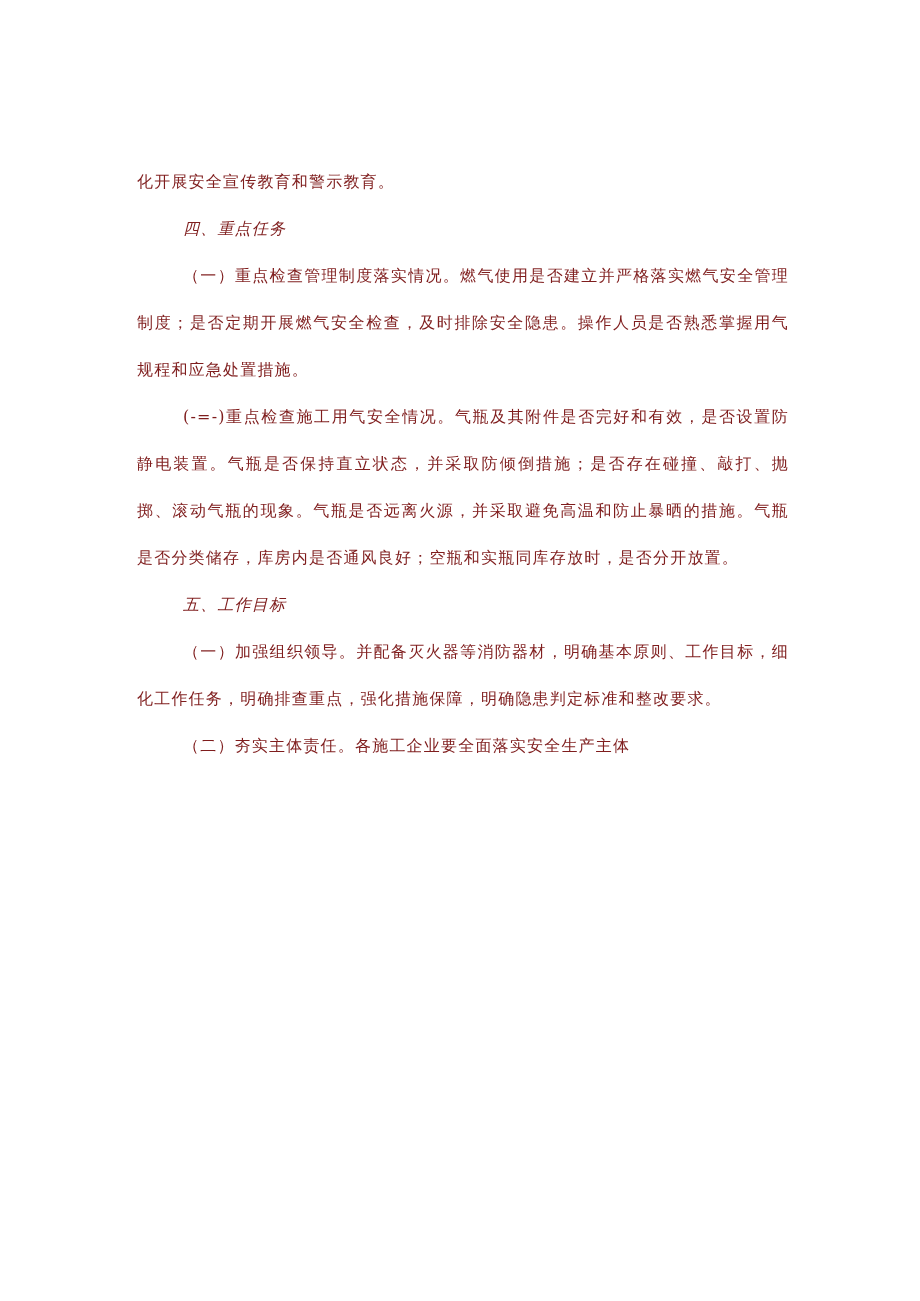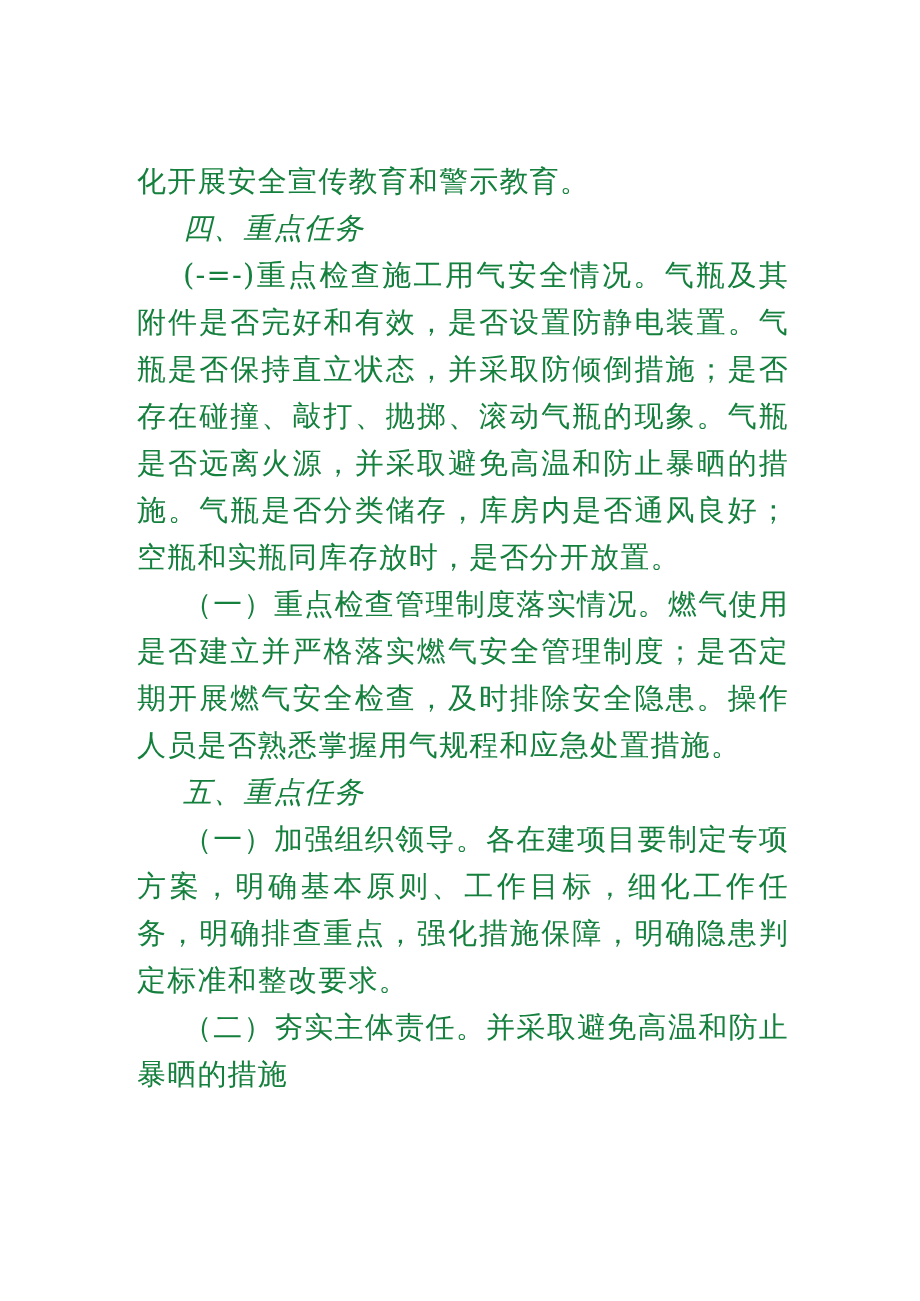--- a/index.html
+++ b/index.html
@@ -3,33 +3,33 @@
 <meta charset="utf-8">
 <style>
   html, body { margin: 0; padding: 0; background: #ffffff; }
   body { width: 920px; height: 1301px; position: relative; overflow: hidden; }
   .page {
     position: absolute;
     left: 137px;
     top: 158px;
     width: 652px;
     font-family: "DejaVu Serif", "Liberation Serif", serif;
-    font-size: 29px;
+    font-size: 16px;
     line-height: 47px;
-    color: #15803d;
+    color: #7f1d1d;
     letter-spacing: 1.2px;
   }
   .p { margin: 0; text-align: justify; text-align-last: left; }
   .indent { text-indent: 46px; }
   .heading { text-indent: 46px; font-style: italic; }
 </style>
 </head>
 <body>
 
 <div class="page">
   <p class="p">化开展安全宣传教育和警示教育。</p>
   <p class="p heading">四、重点任务</p>
+  <p class="p indent">（一）重点检查管理制度落实情况。燃气使用是否建立并严格落实燃气安全管理制度；是否定期开展燃气安全检查，及时排除安全隐患。操作人员是否熟悉掌握用气规程和应急处置措施。</p>
   <p class="p indent">(-=-)重点检查施工用气安全情况。气瓶及其附件是否完好和有效，是否设置防静电装置。气瓶是否保持直立状态，并采取防倾倒措施；是否存在碰撞、敲打、抛掷、滚动气瓶的现象。气瓶是否远离火源，并采取避免高温和防止暴晒的措施。气瓶是否分类储存，库房内是否通风良好；空瓶和实瓶同库存放时，是否分开放置。</p>
-  <p class="p indent">（一）重点检查管理制度落实情况。燃气使用是否建立并严格落实燃气安全管理制度；是否定期开展燃气安全检查，及时排除安全隐患。操作人员是否熟悉掌握用气规程和应急处置措施。</p>
-  <p class="p heading">五、重点任务</p>
-  <p class="p indent">（一）加强组织领导。各在建项目要制定专项方案，明确基本原则、工作目标，细化工作任务，明确排查重点，强化措施保障，明确隐患判定标准和整改要求。</p>
-  <p class="p indent">（二）夯实主体责任。并采取避免高温和防止暴晒的措施</p>
+  <p class="p heading">五、工作目标</p>
+  <p class="p indent">（一）加强组织领导。并配备灭火器等消防器材，明确基本原则、工作目标，细化工作任务，明确排查重点，强化措施保障，明确隐患判定标准和整改要求。</p>
+  <p class="p indent">（二）夯实主体责任。各施工企业要全面落实安全生产主体</p>
 </div>
 
 </body></html>

